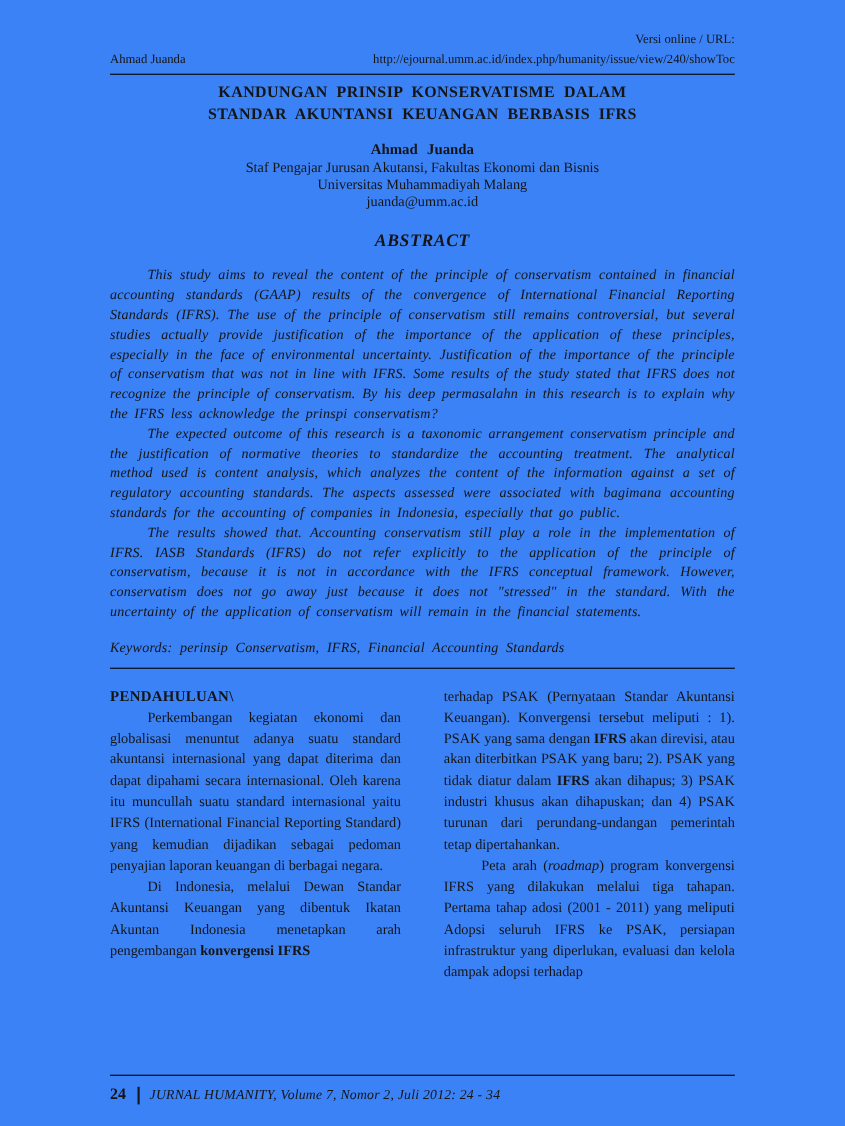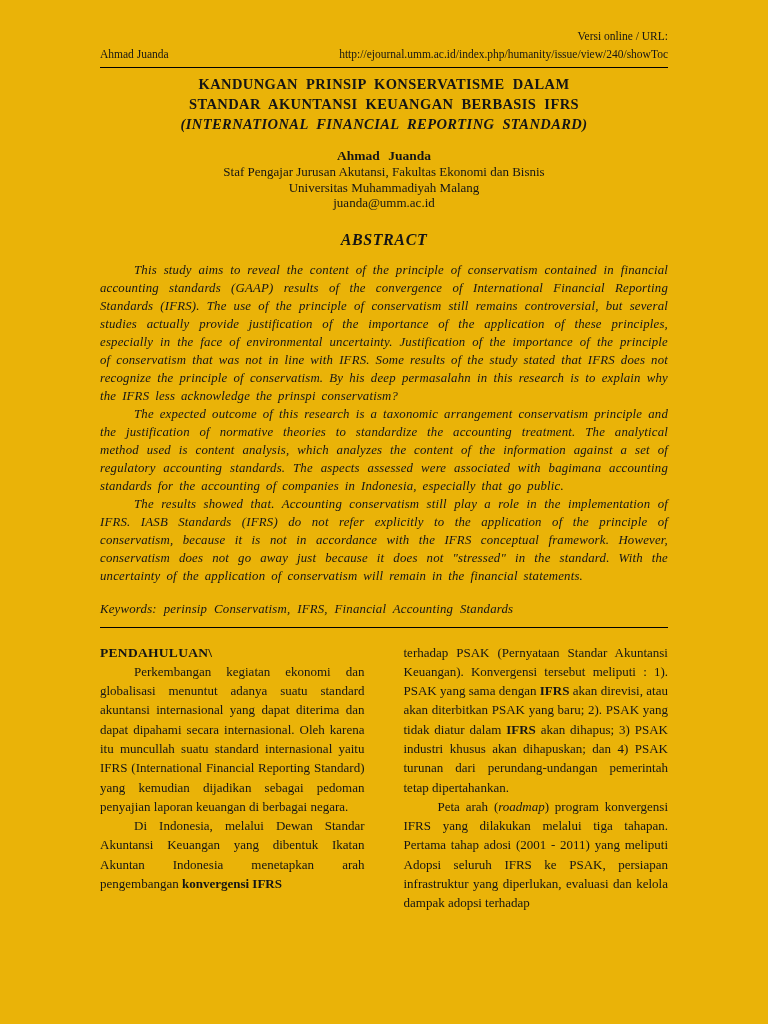--- a/index.html
+++ b/index.html
@@ -2,21 +2,21 @@
 <html><head>
 <meta charset="utf-8">
 <style>
   * { box-sizing: border-box; }
   html, body { margin: 0; padding: 0; background: #ffffff; }
   .page {
     position: relative;
     width: 768px;
     height: 1024px;
     margin: 0 auto;
-    background: #eab308;
+    background: #3b82f6;
     font-family: "Liberation Serif", serif;
     color: #151515;
     overflow: hidden;
   }
   .content {
     position: absolute;
     left: 100px;
     right: 100px;
     top: 0;
   }
@@ -149,21 +149,20 @@
       <div class="header-row">
         <span>Ahmad Juanda</span>
         <span>http://ejournal.umm.ac.id/index.php/humanity/issue/view/240/showToc</span>
       </div>
       <div class="rule"></div>
     </div>
 
     <div class="title-block">
       <div class="title-line1">KANDUNGAN PRINSIP KONSERVATISME DALAM</div>
       <div class="title-line2">STANDAR AKUNTANSI KEUANGAN BERBASIS IFRS</div>
-      <div class="title-line3">(INTERNATIONAL FINANCIAL REPORTING STANDARD)</div>
     </div>
 
     <div class="author-name">Ahmad Juanda</div>
     <div class="affiliation">
       <div>Staf Pengajar Jurusan Akutansi, Fakultas Ekonomi dan Bisnis</div>
       <div>Universitas Muhammadiyah Malang</div>
       <div>juanda@umm.ac.id</div>
     </div>
 
     <div class="abstract-heading">ABSTRACT</div>
@@ -183,13 +182,18 @@
         <p class="indent"><span>Di Indonesia, melalui Dewan Standar Akuntansi Keuangan yang dibentuk Ikatan Akuntan Indonesia menetapkan arah pengembangan </span><span style="font-weight: bold;">konvergensi IFRS</span></p>
       </div>
       <div class="col">
         <p><span>terhadap PSAK (Pernyataan Standar Akuntansi Keuangan). Konvergensi tersebut meliputi : 1). PSAK yang sama dengan </span><span style="font-weight: bold;">IFRS</span><span> akan direvisi, atau akan diterbitkan PSAK yang baru; 2). PSAK yang tidak diatur dalam </span><span style="font-weight: bold;">IFRS</span><span> akan dihapus; 3) PSAK industri khusus akan dihapuskan; dan 4) PSAK turunan dari perundang-undangan pemerintah tetap dipertahankan.</span></p>
         <p class="indent"><span>Peta arah (</span><span style="font-style: italic;">roadmap</span><span>) program konvergensi IFRS yang dilakukan melalui tiga tahapan. Pertama tahap adosi (2001 - 2011) yang meliputi Adopsi seluruh IFRS ke PSAK, persiapan infrastruktur yang diperlukan, evaluasi dan kelola dampak adopsi terhadap</span></p>
       </div>
     </div>
 
   </div>
 
+  <div class="footer">
+    <span class="footer-page-num">24</span>
+    <span class="footer-bar"></span>
+    <span class="footer-journal">JURNAL HUMANITY, Volume 7, Nomor 2, Juli 2012: 24 - 34</span>
+  </div>
 </div>
 
 </body></html>

